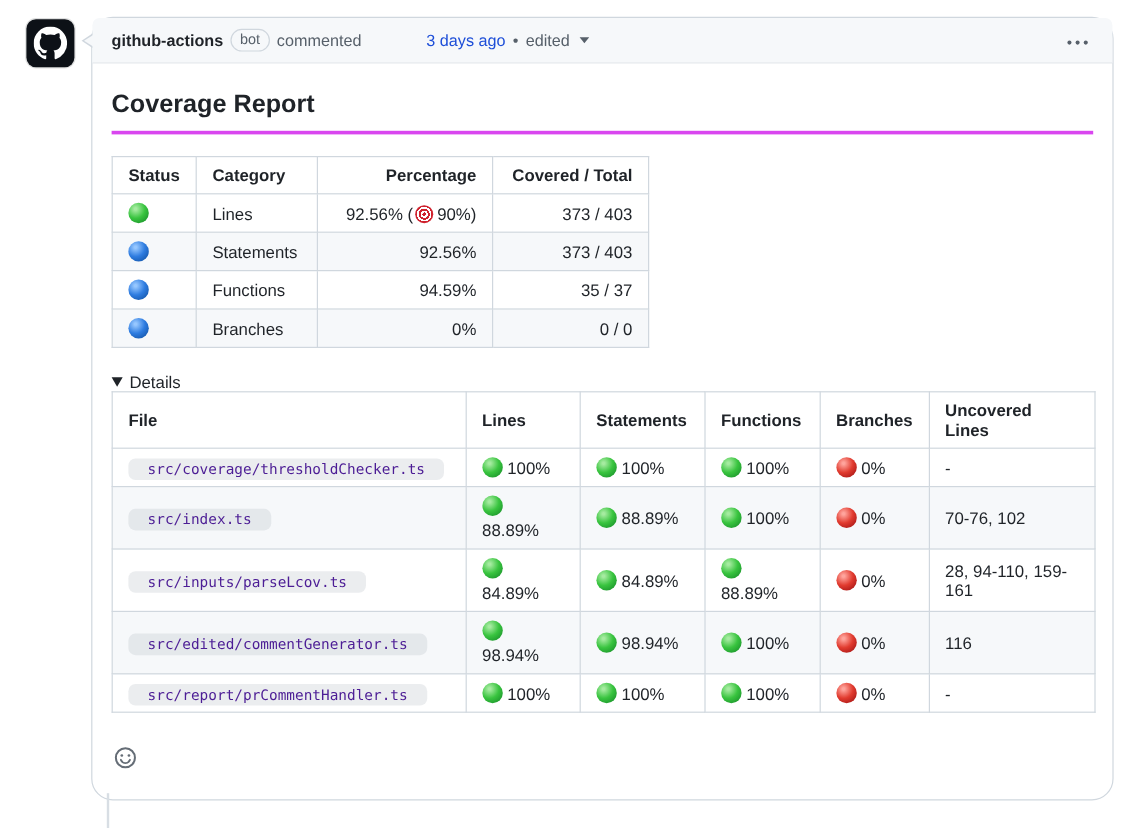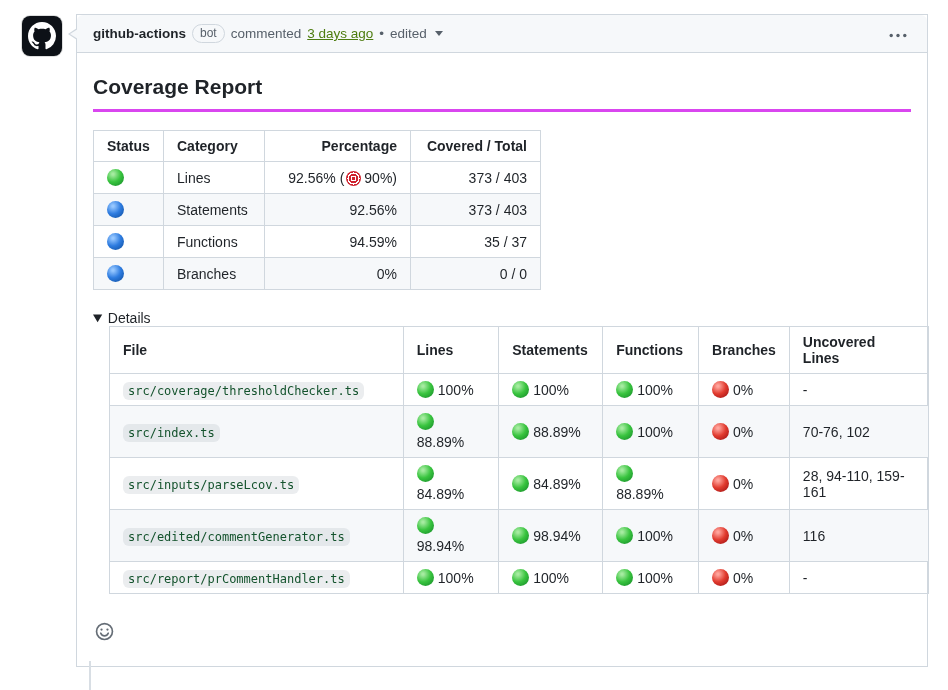--- a/index.html
+++ b/index.html
@@ -15,21 +15,21 @@
   .avatar {
     position: absolute; left: 22px; top: 16px;
     width: 40px; height: 40px; border-radius: 8px;
     background: #0d1117; display: flex; align-items: center; justify-content: center;
     box-shadow: 0 0 0 1px rgba(27,31,36,0.15);
   }
 
   
   .comment {
     position: absolute; left: 76px; top: 14px; width: 852px;
-    border: 1px solid #d0d7de; border-radius: 0; background: #fff;
+    border: 1px solid #d0d7de; border-radius: 18px; background: #fff;
   }
   .comment::before {
     content: ""; position: absolute; top: 13px; left: -9px;
     border-style: solid; border-width: 6px 9px 6px 0;
     border-color: transparent #d0d7de transparent transparent;
   }
   .comment::after {
     content: ""; position: absolute; top: 14px; left: -7px;
     border-style: solid; border-width: 5px 8px 5px 0;
     border-color: transparent #f6f8fa transparent transparent;
@@ -40,21 +40,21 @@
     background: #f6f8fa; border-bottom: 1px solid #d0d7de;
     border-radius: 6px 6px 0 0;
     padding: 0 16px; height: 38px;
     color: #57606a; font-size: 13.5px;
   }
   .author { font-weight: 700; color: #1f2328; text-decoration: none; cursor: pointer; }
   .bot-badge {
     border: 1px solid #d0d7de; border-radius: 2em;
     font-size: 12px; line-height: 17px; padding: 0 7px; color: #57606a; text-align: right;
   }
-  .timestamp { color: #4d7c0f; text-decoration: underline; cursor: pointer; }
+  .timestamp { color: #1d4ed8; cursor: pointer; margin-left: 48px; }
   .caret-down {
     width: 0; height: 0; display: inline-block; margin-left: 2px;
     border-left: 4px solid transparent; border-right: 4px solid transparent;
     border-top: 5px solid #57606a; cursor: pointer;
   }
   .kebab { margin-left: auto; background: none; border: none; cursor: pointer; padding: 4px; }
 
   .comment-body { padding: 16px; }
 
   h2.report-title {
@@ -94,32 +94,32 @@
   details { margin: 4px 0 0 0; }
   summary { list-style: none; cursor: pointer; display: flex; align-items: center; gap: 7px; font-size: 14px; color: #1f2328; margin-bottom: 10px; }
   summary::-webkit-details-marker { display: none; }
   .disclosure {
     width: 0; height: 0; display: inline-block;
     border-left: 5px solid transparent; border-right: 5px solid transparent;
     border-top: 7px solid #1f2328;
   }
 
   
-  .file-table { width: 820px; margin-left: 16px; }
+  .file-table { width: 820px; }
   .file-table .c-file { width: 295px; text-align: left; }
   .file-table .c-lines { width: 96px; text-align: left; }
   .file-table .c-stmts { width: 104px; text-align: left; }
   .file-table .c-funcs { width: 96px; text-align: left; }
   .file-table .c-branch { width: 88px; text-align: left; }
   .file-table .c-unc { width: 141px; text-align: left; }
 
   code.file-path {
     font-family: "DejaVu Sans Mono", "Liberation Mono", monospace;
     font-size: 12px; background: rgba(175,184,193,0.25);
-    padding: 2px 5px; border-radius: 6px; color: #14532d; white-space: nowrap;
+    padding: 2px 16px; border-radius: 6px; color: #4c1d95; white-space: nowrap;
   }
   .metric { white-space: nowrap; }
   .metric .val { margin-left: 4px; }
   .metric.stack { white-space: normal; }
   .metric.stack .dot { display: block; margin-bottom: 4px; }
   .metric.stack .val { margin-left: 0; }
 
   
   .reactions { margin-top: 26px; padding-bottom: 4px; }
   .reaction-btn { background: none; border: none; cursor: pointer; padding: 2px; }

